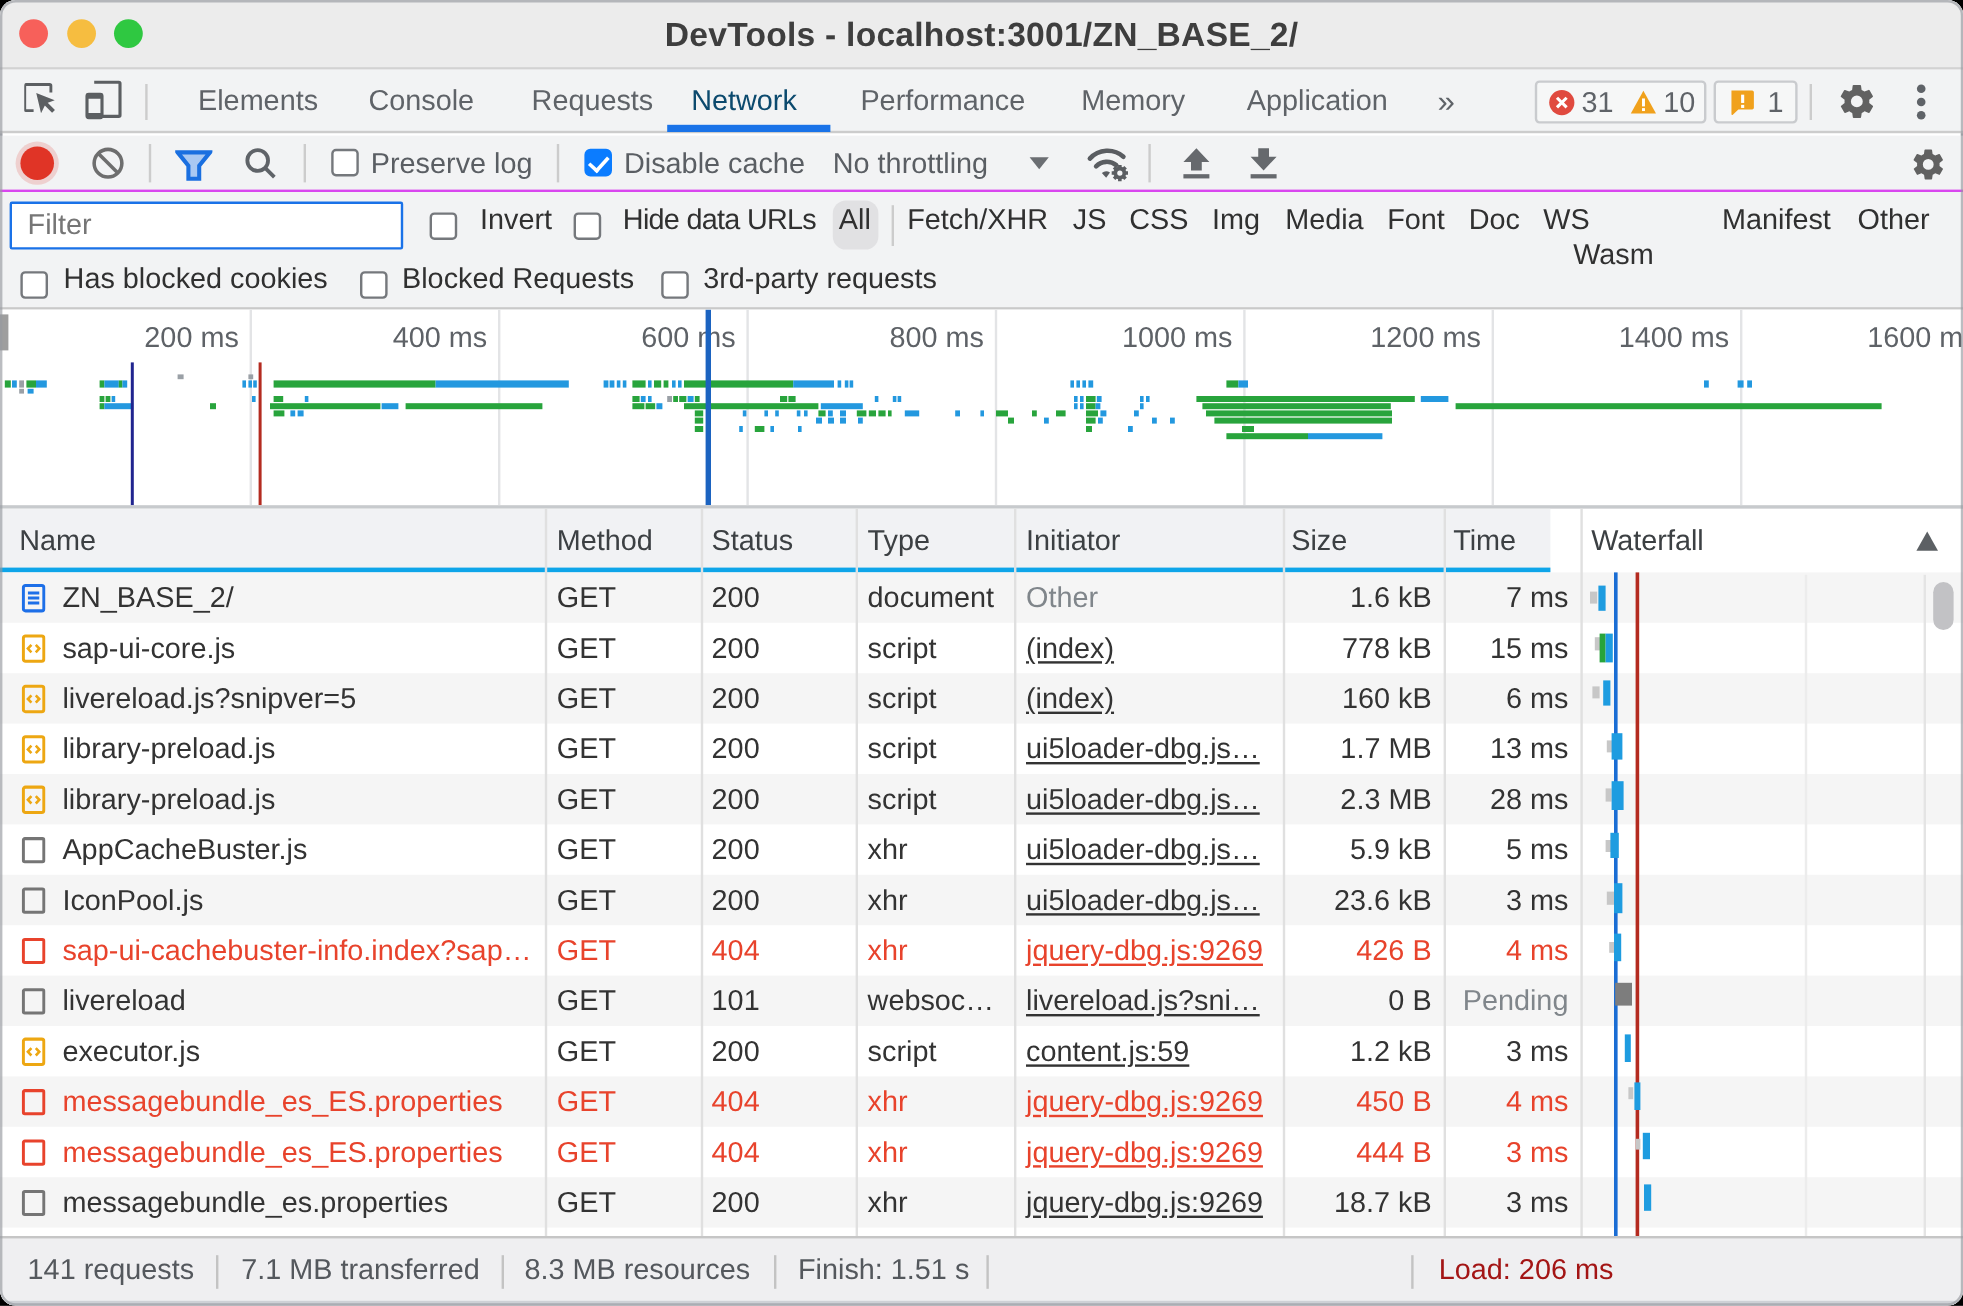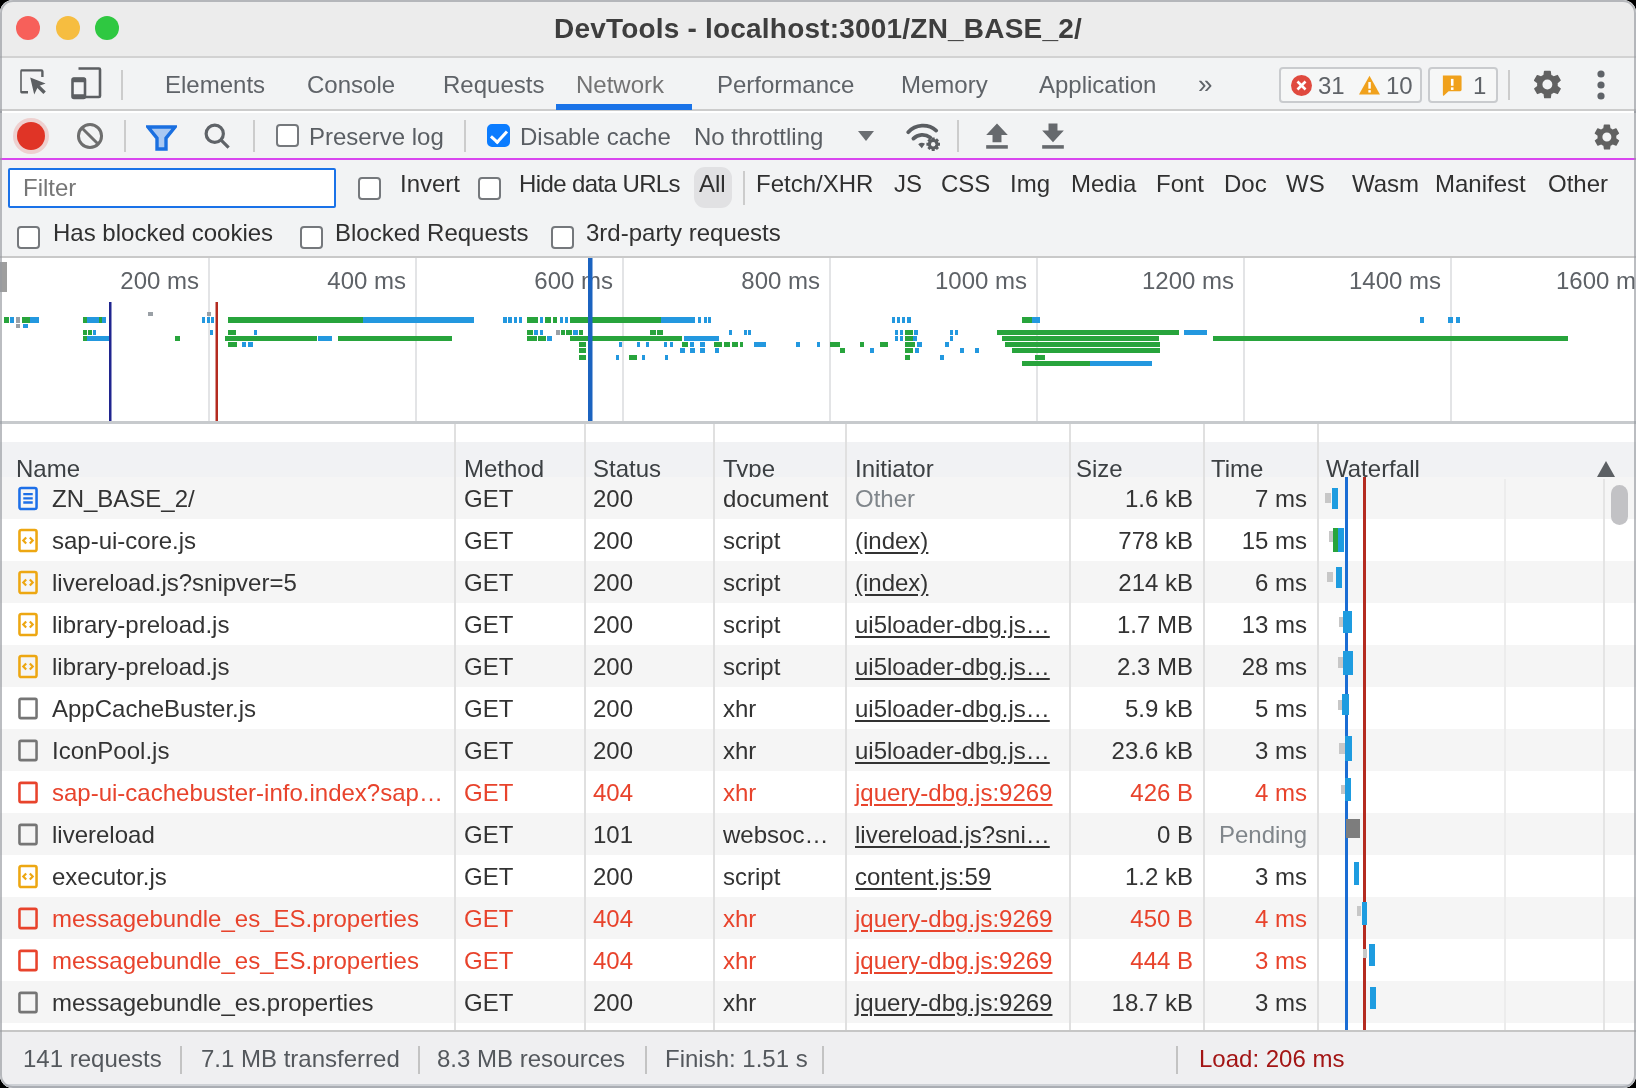--- a/index.html
+++ b/index.html
@@ -35,21 +35,21 @@
 #filterrow { left:0; top:160px; width:1636px; height:98px; background:#f2f3f4; border-bottom:2px solid #c9c9c9; }
 #filterinput { position:absolute; left:8px; top:8px; width:328px; height:40px; background:#fff;
   border:2.5px solid #1a72e8; border-radius:2px; font-size:24px; color:#767676; line-height:36px; padding-left:13px; }
 .chip { position:absolute; top:10px; font-size:24px; color:#303030; }
 
 
 #overview { left:0; top:258px; width:1636px; height:166px; background:#fff; border-bottom:3px solid #c7cacd; }
 
 
 #grid { left:0; top:424px; width:1636px; height:606px; background:#fff; }
-#ghead { position:absolute; left:0; top:18px; width:1636px; height:53px; background:#f1f2f4; border-bottom:2px solid #0ea5e9; }
+#ghead { position:absolute; left:0; top:0; width:1292px; height:53px; background:#f1f2f4; border-bottom:4px solid #0ea5e9; }
 #ghead .h { position:absolute; top:13px; font-size:24px; color:#3c4043; }
 .row { position:absolute; left:0; width:1636px; height:42px; }
 .row.odd { background:#f5f5f5; }
 .cell { position:absolute; top:8px; font-size:24px; color:#333; white-space:nowrap; }
 .rt { text-align:right; }
 .lnk { text-decoration:underline; text-underline-offset:3px; }
 .gray { color:#80868b; }
 .err, .err .cell { color:#e8432c; }
 .vline { position:absolute; top:0; width:1.5px; height:606px; background:#e0e0e0; }
 
@@ -79,21 +79,21 @@
     <svg class="abs" style="left:69px;top:7px;" width="33" height="35" viewBox="0 0 33 35">
       <path d="M9.5 3.5 H30 Q31 3.5 31 4.5 V31 Q31 32 30 32 H15" fill="none" stroke="#5c5f62" stroke-width="2.6"></path>
       <rect x="3.5" y="13.5" width="12.5" height="19.5" rx="1.5" fill="#f2f3f4" stroke="#5c5f62" stroke-width="2.6"></rect>
       <rect x="3" y="12.8" width="13.5" height="4.4" rx="1.2" fill="#5c5f62"></rect>
       <rect x="3" y="29.2" width="13.5" height="3.6" rx="1.2" fill="#5c5f62"></rect>
     </svg>
     <div class="sep" style="left:121px; top:12px; height:30px;"></div>
     <span class="tab" style="left:165px;">Elements</span>
     <span class="tab" style="left:307px;">Console</span>
     <span class="tab" style="left:443px;">Requests</span>
-    <span class="tab" style="left:576px; color:#737373;">Network</span>
+    <span class="tab" style="left:576px; color:#0c4a6e;">Network</span>
     <div class="abs" style="left:556px; top:46px; width:136px; height:6px; background:#1a73e8;"></div>
     <span class="tab" style="left:717px;">Performance</span>
     <span class="tab" style="left:901px;">Memory</span>
     <span class="tab" style="left:1039px;">Application</span>
     <span class="tab" style="left:1198px; font-size:26px; top:11px;">»</span>
 
     <div class="abs" style="left:1279px; top:9px; width:143px; height:36px; border:2px solid #c9cbce; border-radius:4px; background:#f6f7f7;">
       <svg class="abs" style="left:9px;top:5px;" width="23" height="23" viewBox="0 0 16 16">
         <circle cx="8" cy="8" r="7.3" fill="#e04a3f"></circle>
         <path d="M5.2 5.2 L10.8 10.8 M10.8 5.2 L5.2 10.8" stroke="#fff" stroke-width="1.8"></path>
@@ -192,21 +192,21 @@
     <span class="chip" style="left:699px;">All</span>
     <div class="sep" style="left:743px; top:11px; height:34px;"></div>
     <span class="chip" style="left:756px;">Fetch/XHR</span>
     <span class="chip" style="left:894px;">JS</span>
     <span class="chip" style="left:941px;">CSS</span>
     <span class="chip" style="left:1010px;">Img</span>
     <span class="chip" style="left:1071px;">Media</span>
     <span class="chip" style="left:1156px;">Font</span>
     <span class="chip" style="left:1224px;">Doc</span>
     <span class="chip" style="left:1286px;">WS</span>
-    <span class="chip" style="left:1352px;">Wasm</span>
+    <span class="chip" style="left:1311px;margin-top:29px;">Wasm</span>
     <span class="chip" style="left:1435px;">Manifest</span>
     <span class="chip" style="left:1548px;">Other</span>
 
     <div class="cbox" style="left:17px; top:66px;"></div>
     <span class="chip" style="left:53px; top:59px;">Has blocked cookies</span>
     <div class="cbox" style="left:300px; top:66px;"></div>
     <span class="chip" style="left:335px; top:59px;">Blocked Requests</span>
     <div class="cbox" style="left:551px; top:66px;"></div>
     <span class="chip" style="left:586px; top:59px;">3rd-party requests</span>
   </div>
@@ -409,21 +409,21 @@
     <div class="row odd" style="top:137px;">
       <svg class="abs" style="left:18px;top:9px;" width="20" height="25" viewBox="0 0 11 13">
           <rect x="0.8" y="0.7" width="9.4" height="11.6" rx="1" fill="none" stroke="#eda712" stroke-width="1.4"></rect>
           <path d="M4.5 4.8 L2.9 6.5 L4.5 8.2 M6.5 4.8 L8.1 6.5 L6.5 8.2" fill="none" stroke="#eda712" stroke-width="1.2"></path>
         </svg>
       <span class="cell" style="left:52px;">livereload.js?snipver=5</span>
       <span class="cell" style="left:464px;">GET</span>
       <span class="cell" style="left:593px;">200</span>
       <span class="cell" style="left:723px;">script</span>
       <span class="cell lnk" style="left:855px;">(index)</span>
-      <span class="cell rt" style="left:1000px;width:193px;">214 kB</span>
+      <span class="cell rt" style="left:1000px;width:193px;">160 kB</span>
       <span class="cell rt" style="left:1100px;width:207px;">6 ms</span>
     </div>
     <div class="row" style="top:179px;">
       <svg class="abs" style="left:18px;top:9px;" width="20" height="25" viewBox="0 0 11 13">
           <rect x="0.8" y="0.7" width="9.4" height="11.6" rx="1" fill="none" stroke="#eda712" stroke-width="1.4"></rect>
           <path d="M4.5 4.8 L2.9 6.5 L4.5 8.2 M6.5 4.8 L8.1 6.5 L6.5 8.2" fill="none" stroke="#eda712" stroke-width="1.2"></path>
         </svg>
       <span class="cell" style="left:52px;">library-preload.js</span>
       <span class="cell" style="left:464px;">GET</span>
       <span class="cell" style="left:593px;">200</span>

